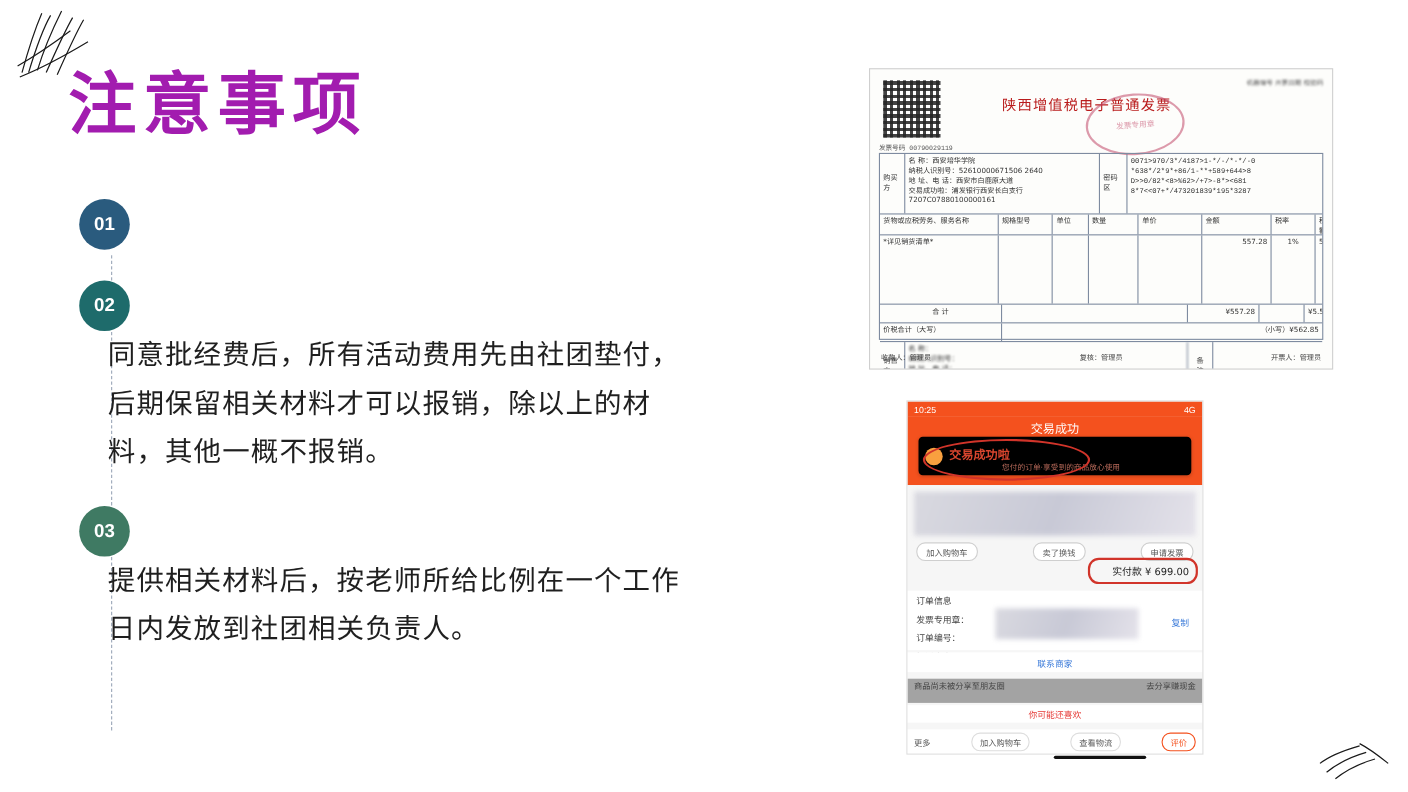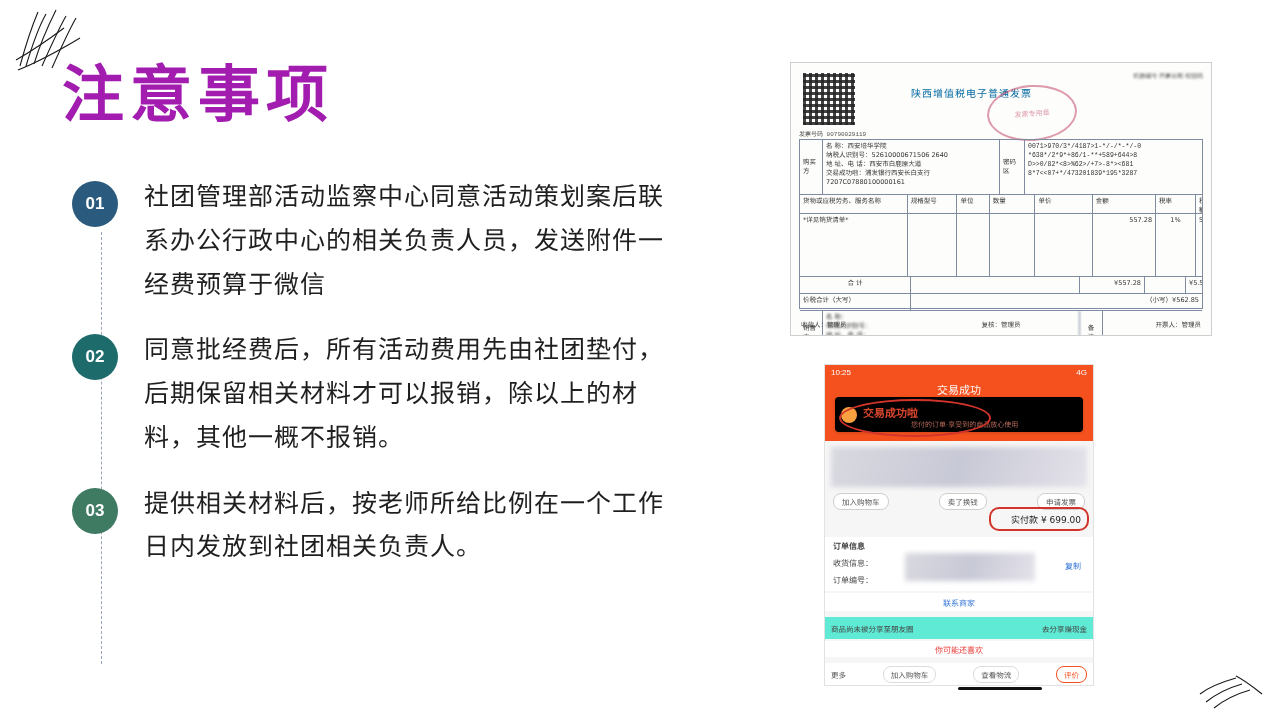--- a/index.html
+++ b/index.html
@@ -65,20 +65,21 @@
     top: 232px;
     width: 0;
     height: 432px;
     border-left: 1px dashed #9aa6b8;
   }
   .item {
     position: relative;
     display: flex;
     align-items: flex-start;
     margin-bottom: 22px;
+    flex-direction: column;
   }
   .badge {
     flex: 0 0 auto;
     width: 46px;
     height: 46px;
     border-radius: 50%;
     color: #ffffff;
     font-size: 17px;
     font-weight: bold;
     display: flex;
@@ -116,22 +117,22 @@
   }
   .inv-head {
     position: absolute;
     left: 0; top: 0; right: 0;
     height: 56px;
   }
   .inv-title {
     position: absolute;
     left: 120px;
     top: 22px;
-    font-size: 10px;
-    color: #0369a1;
+    font-size: 13px;
+    color: #b91c1c;
     letter-spacing: 1px;
     white-space: nowrap;
     font-family: Liberation Sans, sans-serif;
   }
   .qr {
     position: absolute;
     left: 12px;
     top: 10px;
     width: 52px;
     height: 52px;
@@ -350,23 +351,22 @@
     justify-content: center;
     font-size: 8px;
     color: #3a7ad9;
     font-family: "DejaVu Sans", sans-serif;
   }
   .ph-share {
     position: absolute;
     left: 0; right: 0;
     top: 176px;
     height: 22px;
-    background: #5eead4;
-    display: flex;
-    align-items: center;
+    background: #a3a3a3;
+    display: flex;
     font-size: 7.5px;
     color: #444;
     padding: 0 6px;
     justify-content: space-between;
     font-family: Liberation Serif, serif;
   }
   .ph-red {
     position: absolute;
     left: 0; right: 0;
     top: 200px;
@@ -440,21 +440,20 @@
   </svg>
 
   <div class="title" style="color: #a21caf;">注意事项</div>
 
   <div class="vline"></div>
 
   <div class="list">
 
     <div class="item">
       <div class="badge c1" style="background: rgb(42, 91, 126);">01</div>
-      <div class="item-text">社团管理部活动监察中心同意活动策划案后联系办公行政中心的相关负责人员，发送附件一经费预算于微信</div>
     </div>
 
     <div class="item">
       <div class="badge c2" style="background: rgb(30, 107, 107);">02</div>
       <div class="item-text">同意批经费后，所有活动费用先由社团垫付，后期保留相关材料才可以报销，除以上的材料，其他一概不报销。</div>
     </div>
 
     <div class="item">
       <div class="badge c3" style="background: rgb(63, 122, 99);">03</div>
       <div class="item-text">提供相关材料后，按老师所给比例在一个工作日内发放到社团相关负责人。</div>
@@ -572,22 +571,22 @@
         <span>申请发票</span>
       </div>
 
       <div class="pay-box">
         <span>实付款</span>
         <span>¥ 699.00</span>
       </div>
       <div class="circle-mark" style="right:4px;top:66px;width:96px;height:20px;border-radius:10px"></div>
 
       <div class="ph-sec" style="top:96px;height:54px">
-        <div class="ph-label" style="font-weight:bold">订单信息</div>
-        <div class="ph-label">收货信息：</div>
+        <div class="ph-label" style="font-weight:normal">订单信息</div>
+        <div class="ph-label">发票专用章：</div>
         <div class="ph-label">订单编号：</div>
         <div class="ph-label">投诉商家</div>
         <div class="blurband" style="left:80px;top:16px;width:130px;height:28px"></div>
         <div class="ph-label" style="position:absolute;right:4px;top:20px;color:#3a7ad9">复制</div>
       </div>
 
       <div class="ph-contact">
         <span>联系商家</span>
       </div>
 

